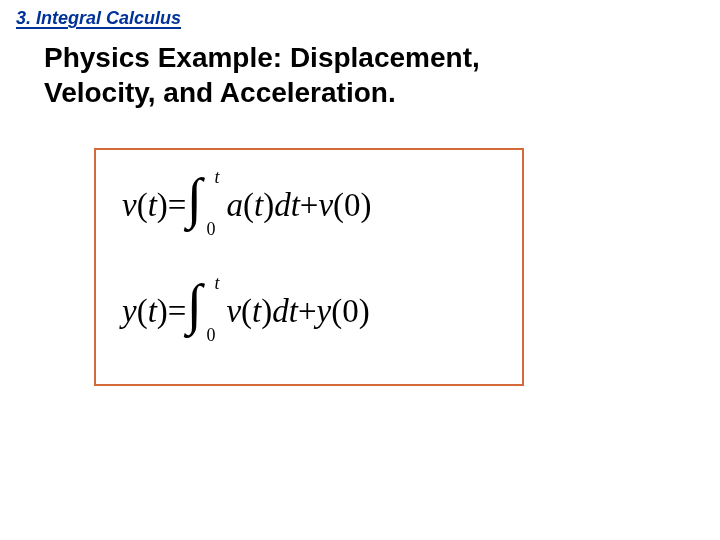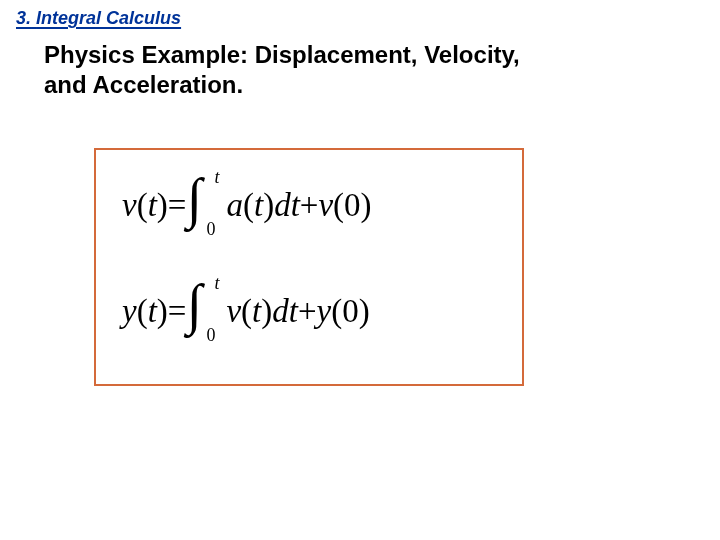--- a/index.html
+++ b/index.html
@@ -29,21 +29,21 @@
     text-decoration: underline;
     text-underline-offset: 3px;
     text-decoration-thickness: 2px;
   }
   .sub-heading {
     position: absolute;
     top: 40px;
     left: 44px;
     right: 160px;
     font-weight: bold;
-    font-size: 24px;
+    font-size: 28px;
     color: #000000;
     line-height: 1.25;
   }
   .eq-box {
     position: absolute;
     top: 148px;
     left: 94px;
     width: 430px;
     height: 238px;
     border: 2px solid #d46a3a;

